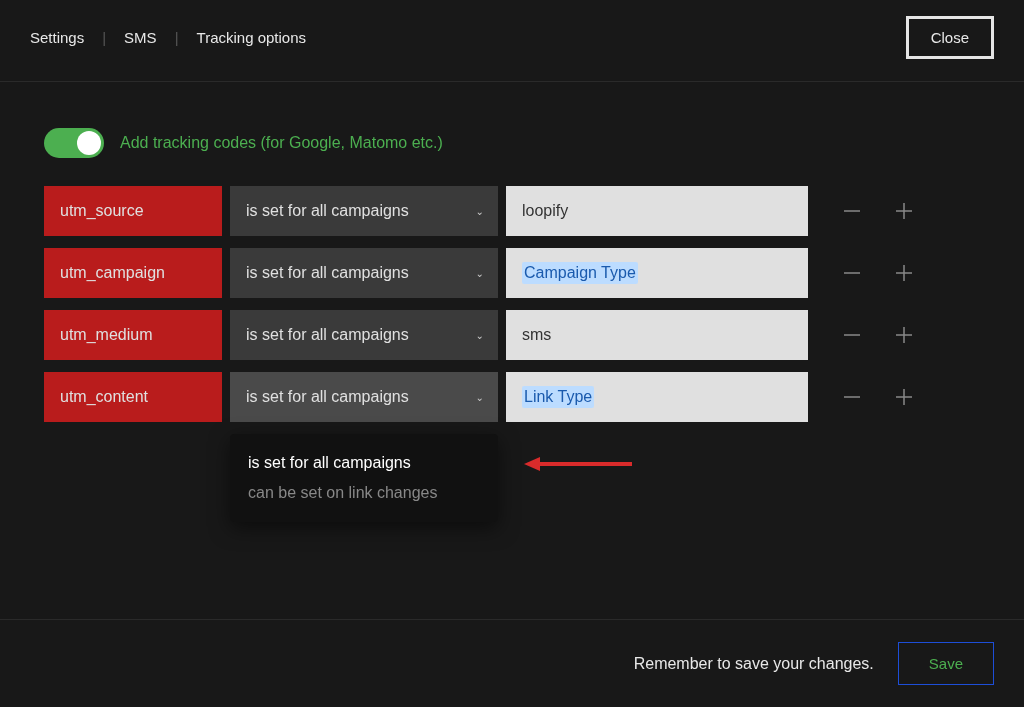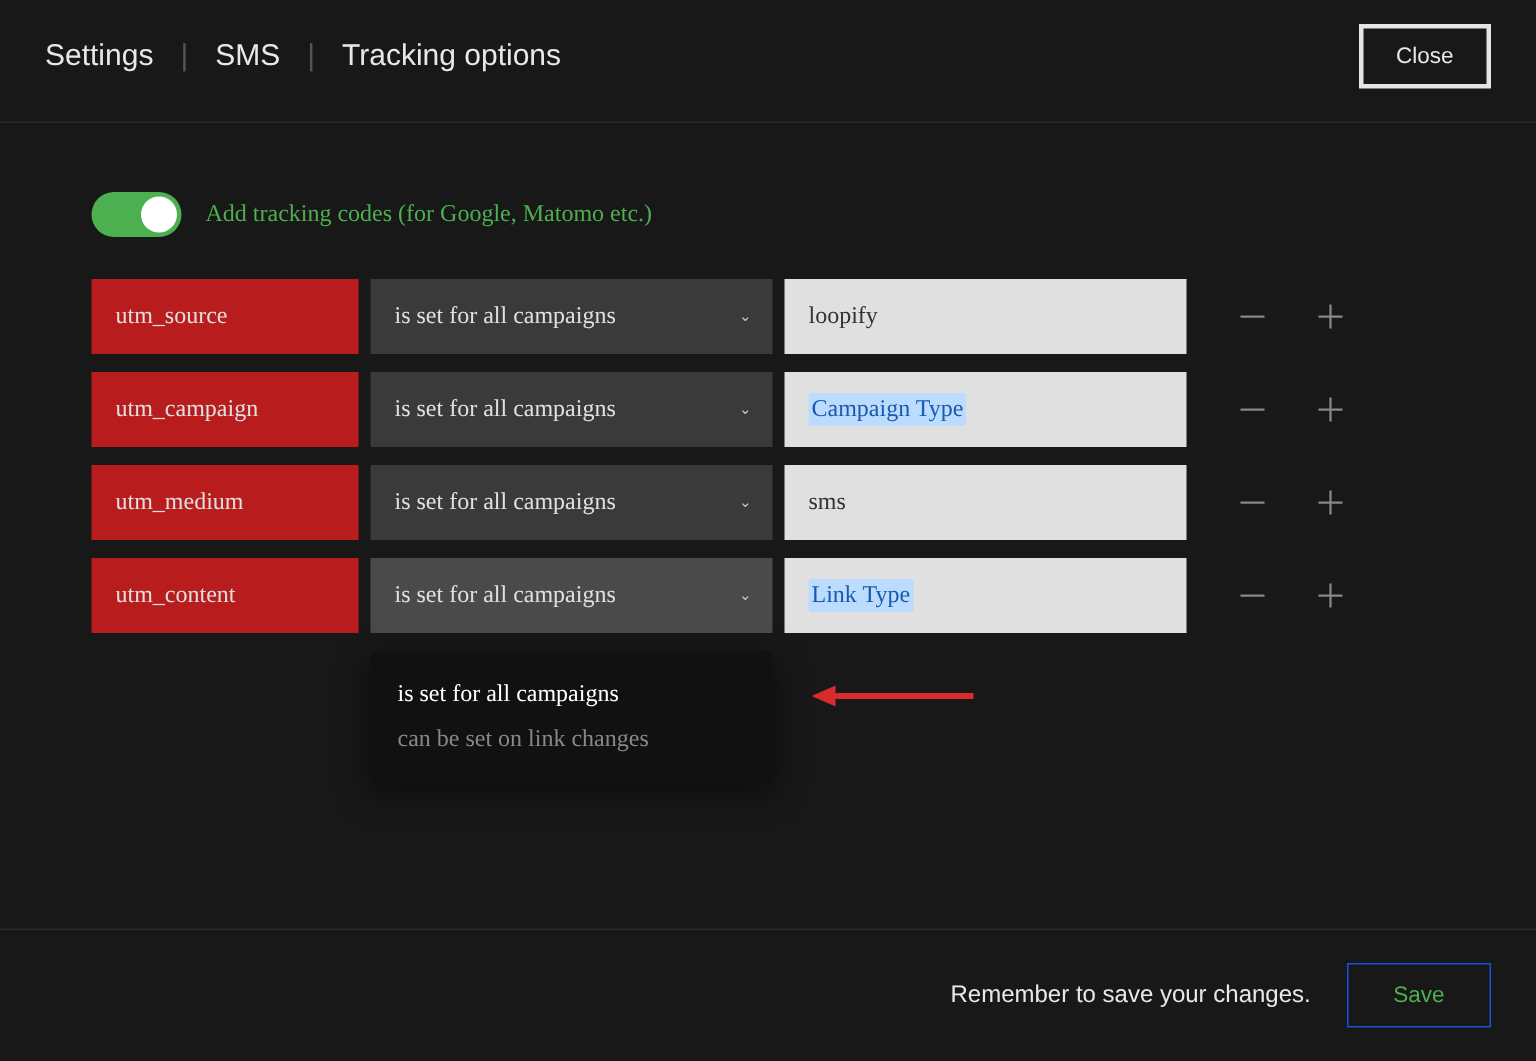--- a/index.html
+++ b/index.html
@@ -17,39 +17,38 @@
     display: flex;
     align-items: center;
     justify-content: space-between;
     padding: 16px 30px 22px 30px;
     border-bottom: 1px solid #2a2a2a;
   }
   .breadcrumb {
     display: flex;
     align-items: center;
     gap: 18px;
-    font-size: 20px;
+    font-size: 15px;
     color: #e8e8e8;
   }
   .bc-sep {
     color: #555;
     font-weight: 300;
   }
   .close-btn {
     border: 3px solid #e5e5e5;
     background: transparent;
     color: #e8e8e8;
     padding: 10px 22px;
     font-size: 15px;
     cursor: pointer;
   }
   
   .content {
-    padding: 46px 55px 0 61px;
-    font-family: Liberation Serif, serif;
+    padding: 46px 55px 0 44px;
   }
   .toggle-row {
     display: flex;
     align-items: center;
     gap: 16px;
     margin-bottom: 28px;
   }
   .toggle {
     width: 60px;
     height: 30px;
@@ -106,21 +105,21 @@
     cursor: pointer;
   }
   .cell-select.open {
     background: #4a4a4a;
   }
   .chevron {
     color: #ccc;
     font-size: 10px;
   }
   .cell-value {
-    width: 268px;
+    width: 302px;
     height: 50px;
     background: #e0e0e0;
     display: flex;
     align-items: center;
     padding: 0 16px;
     font-size: 16px;
     color: #333;
   }
   .value-tag {
     background: #bcdcff;

